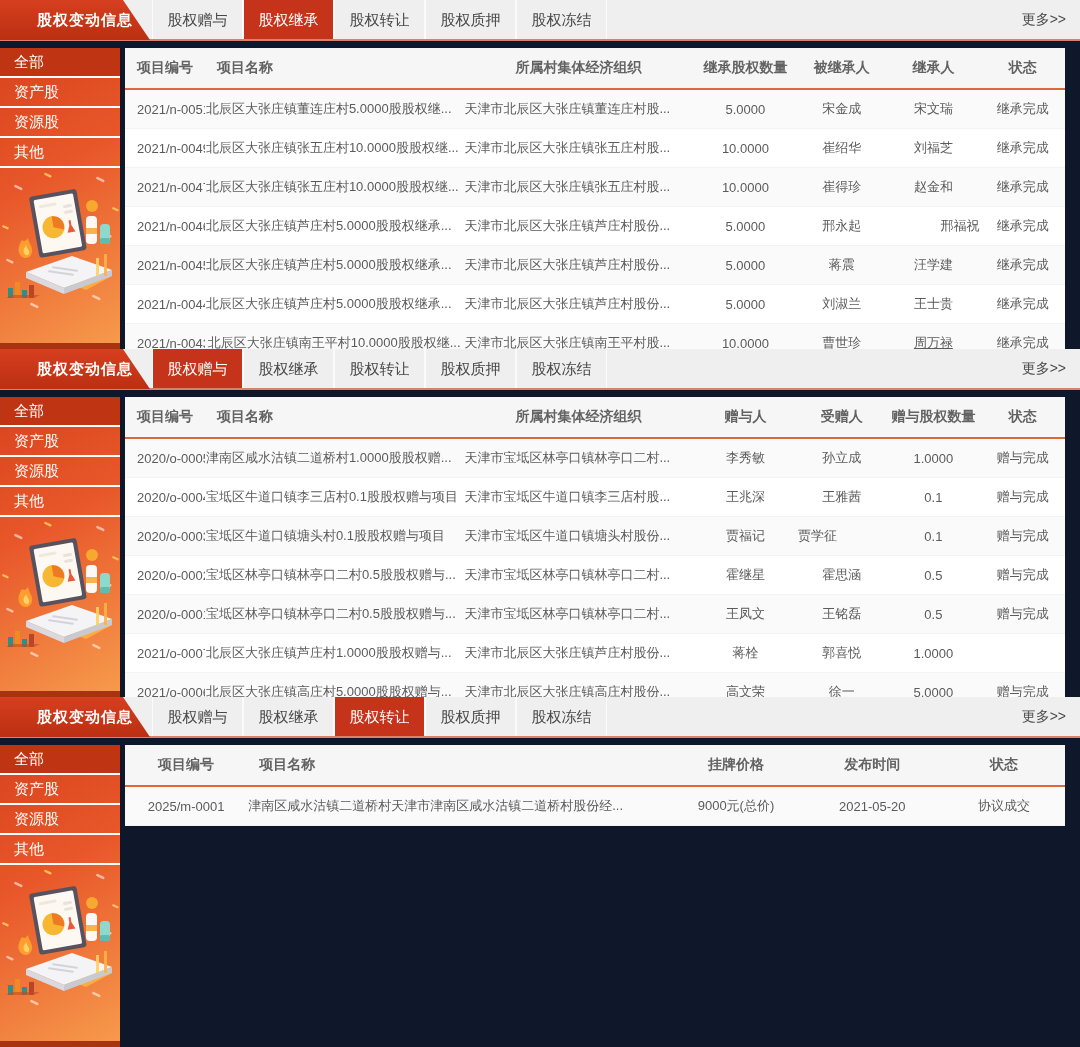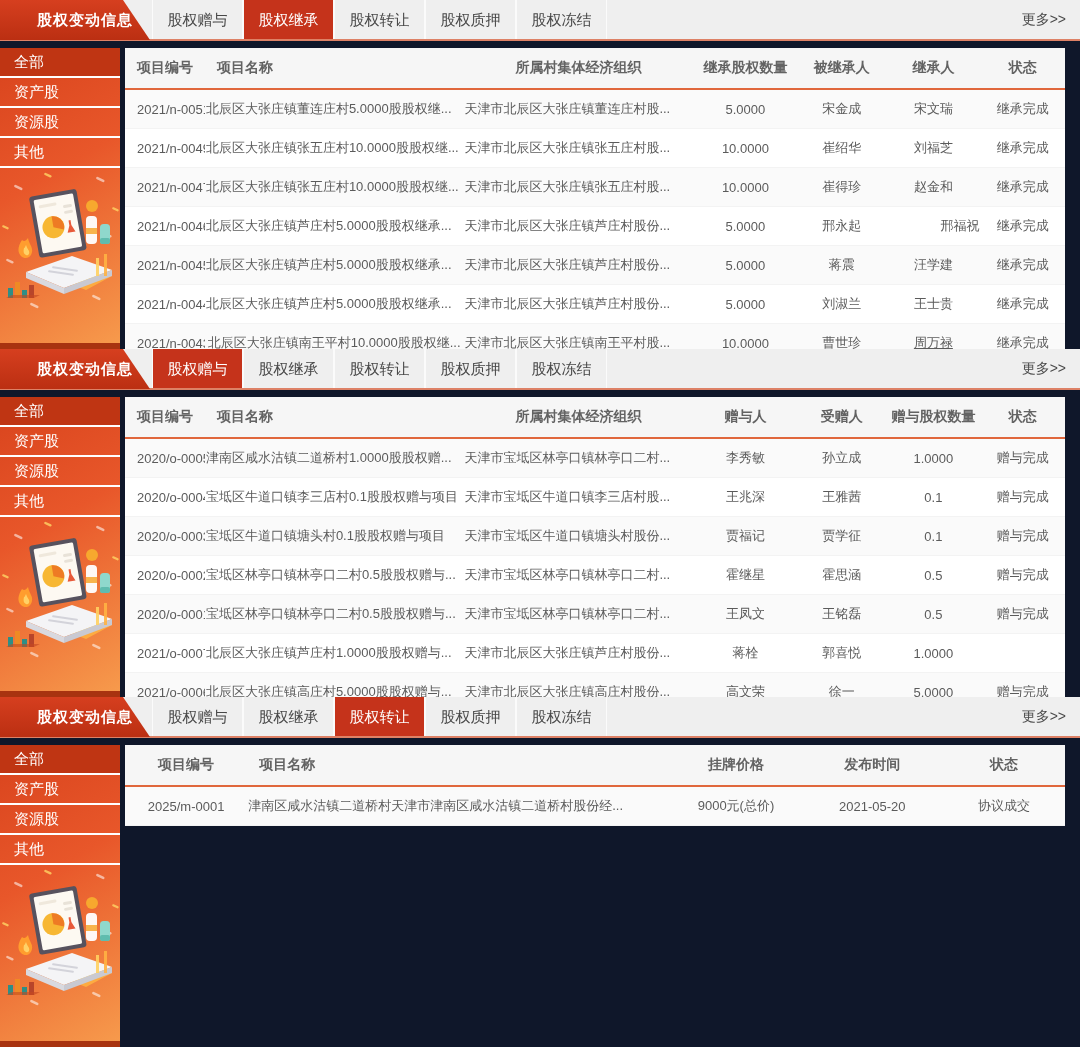--- a/index.html
+++ b/index.html
@@ -357,21 +357,21 @@
               <td style="text-align: center;">王兆深</td>
               <td style="text-align: center;">王雅茜</td>
               <td style="text-align: center;">0.1</td>
               <td style="text-align: center;">赠与完成</td>
             </tr>
             <tr>
               <td class="pl" style="text-align: left;">2020/o-0003</td>
               <td style="text-align: left;">宝坻区牛道口镇塘头村0.1股股权赠与项目</td>
               <td style="text-align: left;">天津市宝坻区牛道口镇塘头村股份...</td>
               <td style="text-align: center;">贾福记</td>
-              <td style="text-align: center;">贾学征</td>
+              <td style="text-align: left;">贾学征</td>
               <td style="text-align: center;">0.1</td>
               <td style="text-align: center;">赠与完成</td>
             </tr>
             <tr>
               <td class="pl" style="text-align: left;">2020/o-0002</td>
               <td style="text-align: left;">宝坻区林亭口镇林亭口二村0.5股股权赠与...</td>
               <td style="text-align: left;">天津市宝坻区林亭口镇林亭口二村...</td>
               <td style="text-align: center;">霍继星</td>
               <td style="text-align: center;">霍思涵</td>
               <td style="text-align: center;">0.5</td>

